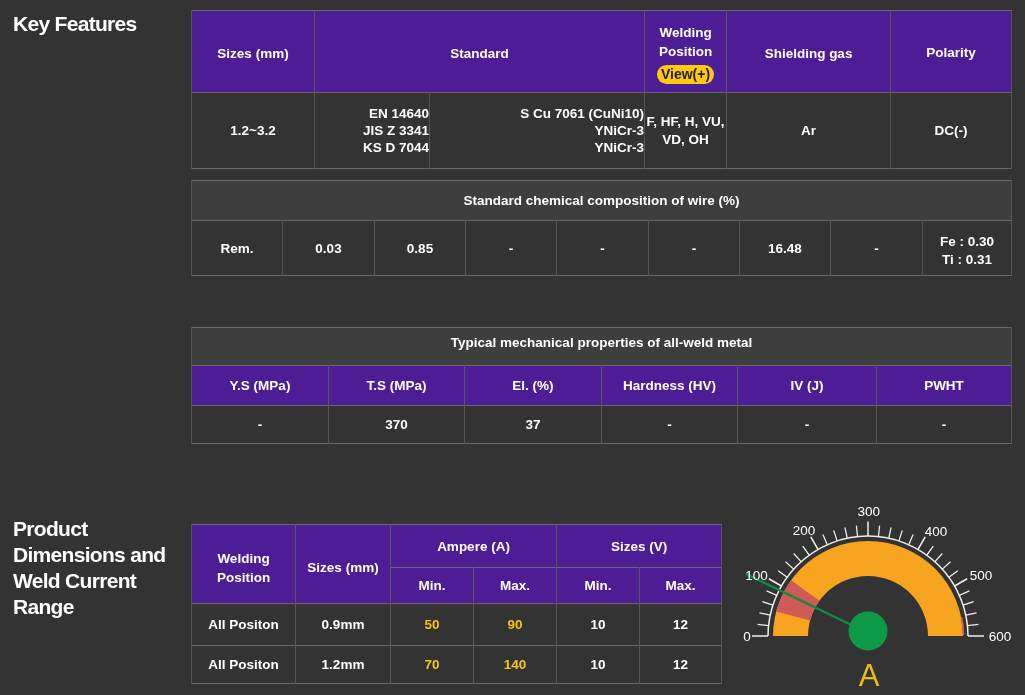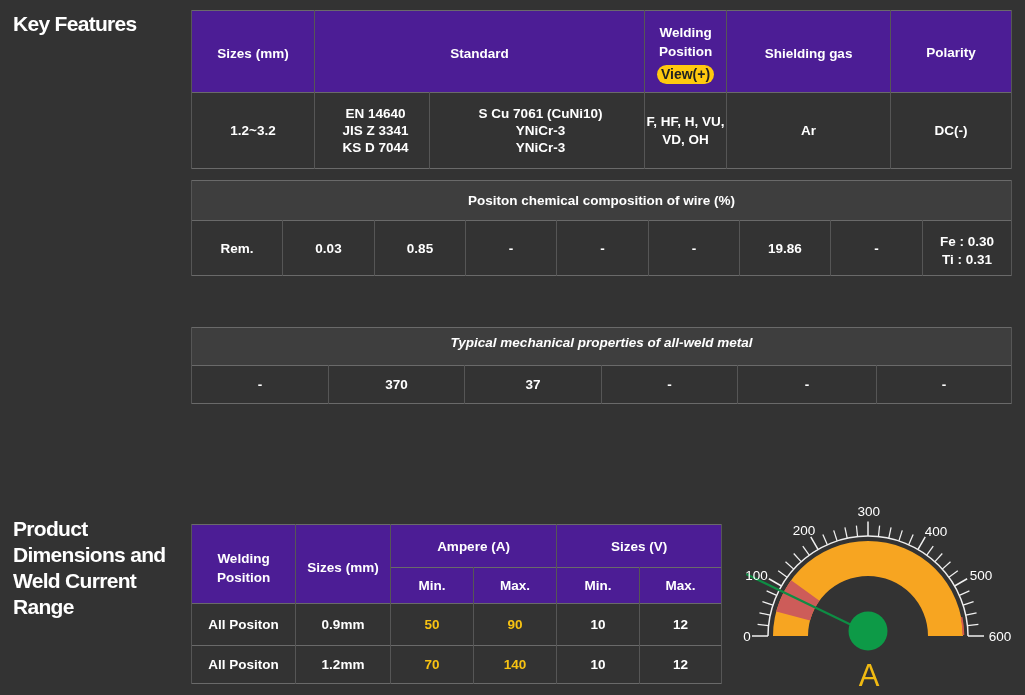--- a/index.html
+++ b/index.html
@@ -7,21 +7,21 @@
        font-family:"Liberation Sans",sans-serif;}
   .hd{position:absolute;color:#fff;font-weight:700;font-size:21px;line-height:26px;letter-spacing:-0.7px;}
   table{border-collapse:collapse;table-layout:fixed;position:absolute;}
   td{border-left:1px solid #565656;border-right:1px solid #565656;
      color:#fff;font-weight:700;font-size:13.5px;text-align:center;vertical-align:middle;
      padding:0;overflow:hidden;}
   tr{border-top:1px solid #6a6a6a;border-bottom:1px solid #6a6a6a;}
   .hrow td{background:#4c1d95;}
   .trow td{background:#3e3e3e;}
   .drow td{background:#333333;}
-  .lft{text-align:center;padding-left:7px;}
+  .lft{text-align:right;padding-left:7px;}
   .pill{display:inline-block;background:#ffc90e;color:#222;font-weight:700;font-size:14px;
         border-radius:10px;height:19px;line-height:19px;padding:0 4px;margin-top:8px;}
   .yel{color:#f8c312;}
 </style>
 </head>
 <body>
 
 <div class="hd" style="left:13px;top:11px;">Key Features</div>
 
 <table style="left:191px;top:10px;width:820px;">
@@ -59,49 +59,57 @@
       <col style="width:91px">
     <col style="width:91px">
       <col style="width:92px">
       <col style="width:91px">
     <col style="width:91px">
       <col style="width:92px">
       <col style="width:89px">
   </colgroup>
   <tbody>
       <tr class="trow" style="height:40px;">
-        <td colspan="9">Positon chemical composition of wire (%)</td>
+        <td colspan="9">Standard chemical composition of wire (%)</td>
       </tr>
   <tr class="drow" style="height:55px;">
     <td>Rem.</td>
         <td>0.03</td>
         <td>0.85</td>
         <td>-</td>
         <td>-</td>
         <td>-</td>
-        <td>19.86</td>
+        <td>16.48</td>
         <td>-</td>
     <td style="line-height:18px;padding-top:6px;margin-left:30px;">Fe : 0.30<br>Ti : 0.31</td>
   </tr>
 </tbody>
   </table>
 
 <table style="left:191px;top:327px;width:820px;">
   <colgroup>
     <col style="width:137px">
       <col style="width:136px">
       <col style="width:137px">
     <col style="width:136px">
       <col style="width:139px">
       <col style="width:135px">
   </colgroup>
   <tbody>
       <tr class="trow" style="height:38px;">
-        <td colspan="6" style="padding-bottom:8px;font-style:italic;">Typical mechanical properties of all-weld metal</td>
+        <td colspan="6" style="padding-bottom:8px;">Typical mechanical properties of all-weld metal</td>
       </tr>
+  <tr class="hrow" style="height:40px;">
+    <td>Y.S (MPa)</td>
+        <td>T.S (MPa)</td>
+        <td>El. (%)</td>
+        <td>Hardness (HV)</td>
+        <td>IV (J)</td>
+        <td>PWHT</td>
+  </tr>
   <tr class="drow" style="height:38px;">
     <td>-</td>
         <td>370</td>
         <td>37</td>
         <td>-</td>
         <td>-</td>
         <td>-</td>
   </tr>
 </tbody>
   </table>

